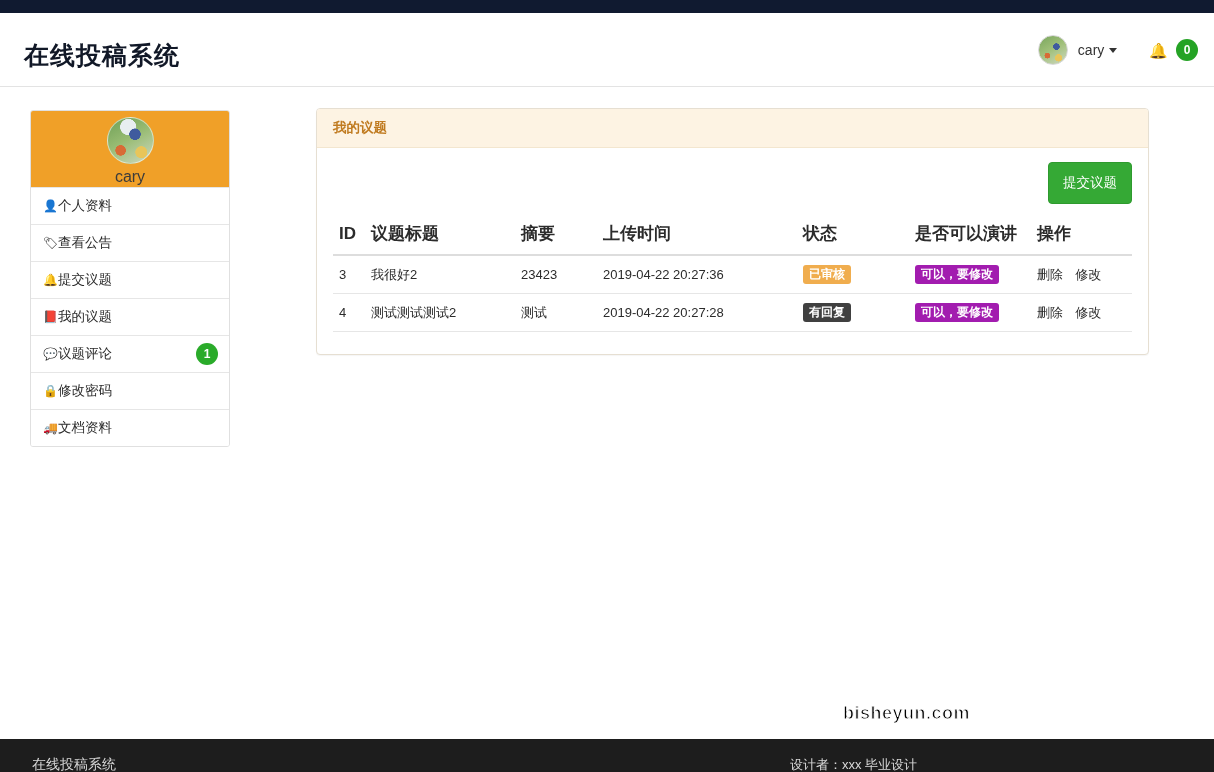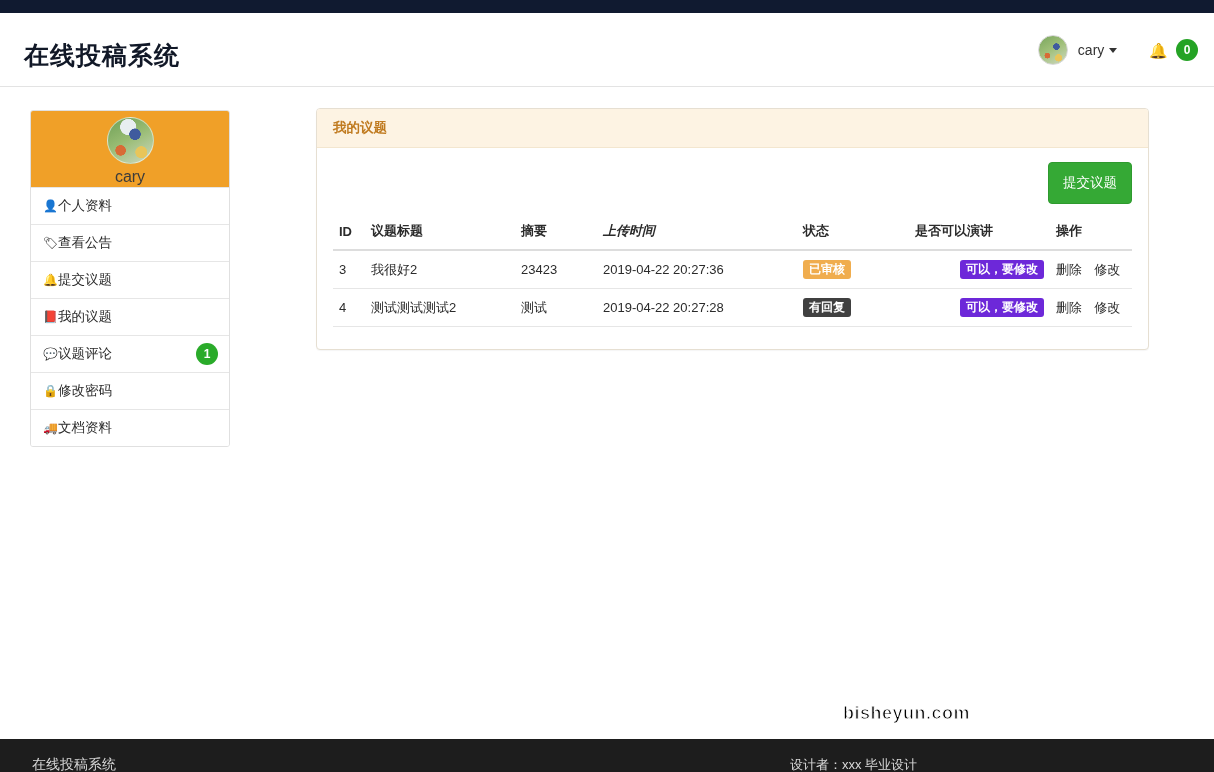--- a/index.html
+++ b/index.html
@@ -120,43 +120,43 @@
   .panel-body { padding:14px 16px 22px 16px; }
   .btn-row { display:flex; justify-content:flex-end; margin-bottom:9px; }
   .btn-green {
     background:#35a935; border:1px solid #2e9a2e; color:#fff;
     font-size:13.5px; padding:11px 14px; border-radius:4px; cursor:pointer;
     font-family:inherit;
   }
 
   table.tbl { width:100%; border-collapse:collapse; }
   table.tbl th {
-    text-align:left; font-size:13px; font-weight:bold; color:#2b2b2b;
+    text-align:left; font-size:17px; font-weight:bold; color:#2b2b2b;
     padding:9px 6px; border-bottom:2px solid #dddddd;
     white-space:nowrap;
   }
   table.tbl td {
     font-size:13px; color:#2b2b2b; padding:9px 6px;
     border-bottom:1px solid #e6e6e6; white-space:nowrap;
   }
   .col-id    { width:32px; }
   .col-title { width:150px; }
   .col-sum   { width:82px; }
-  .col-time  { width:200px;font-style:italic; }
+  .col-time  { width:200px; }
   .col-state { width:112px; }
   .col-talk  { width:122px; }
   .col-ops   { width:auto; }
 
   .lbl {
     display:inline-block; padding:3px 6px; border-radius:3px;
     font-size:12px; color:#fff; font-weight:bold; line-height:1.1;
   }
   .lbl-warn   { background:#f0ad4e; }
   .lbl-danger { background:#404040; }
-  .lbl-info   { background:#6d28d9;margin-left:45px; }
+  .lbl-info   { background:#a21caf; }
 
   .op-link { color:#2b2b2b; cursor:pointer; }
   .op-sep { display:inline-block; width:5px; }
 
   
   .watermark {
     position:absolute; right:18px; bottom:48px;
     text-align:center; pointer-events:none;
   }
   .wm1 {

